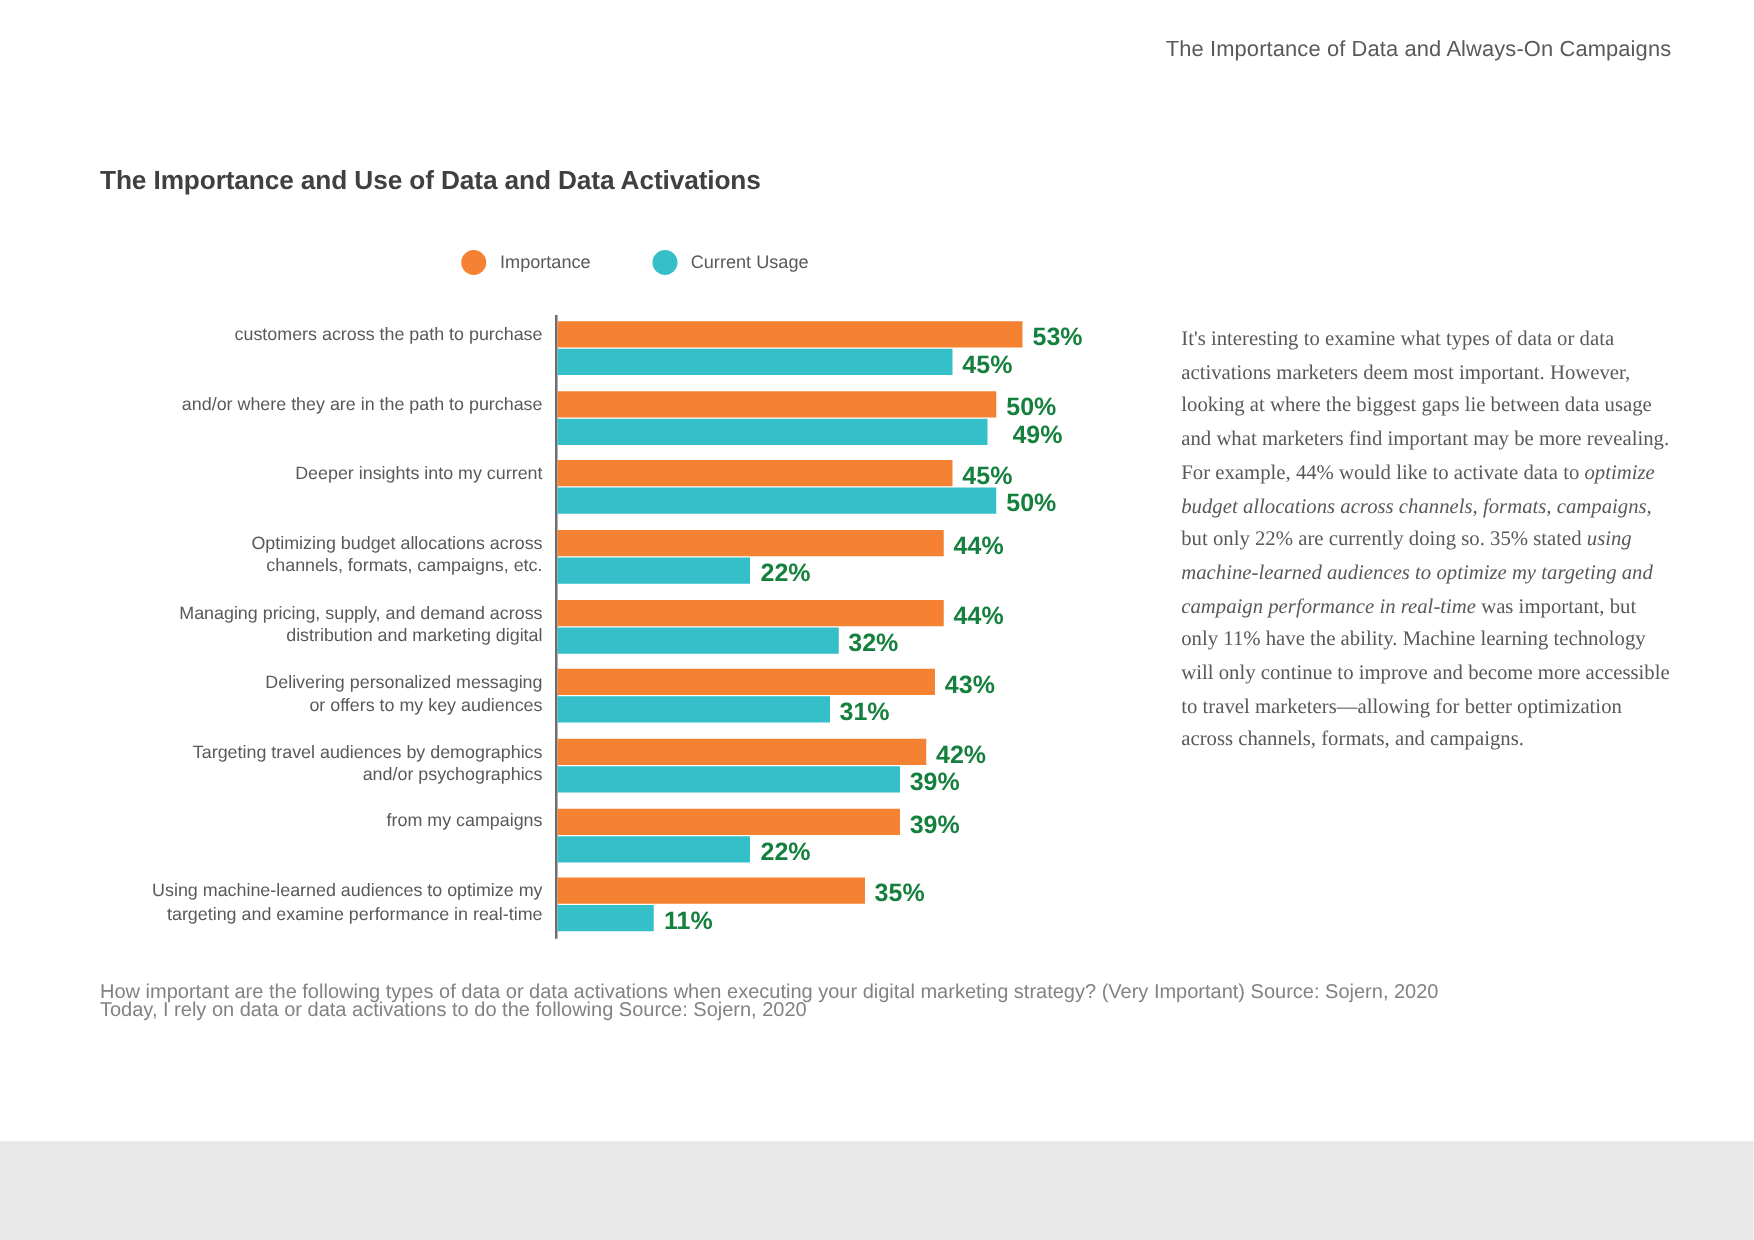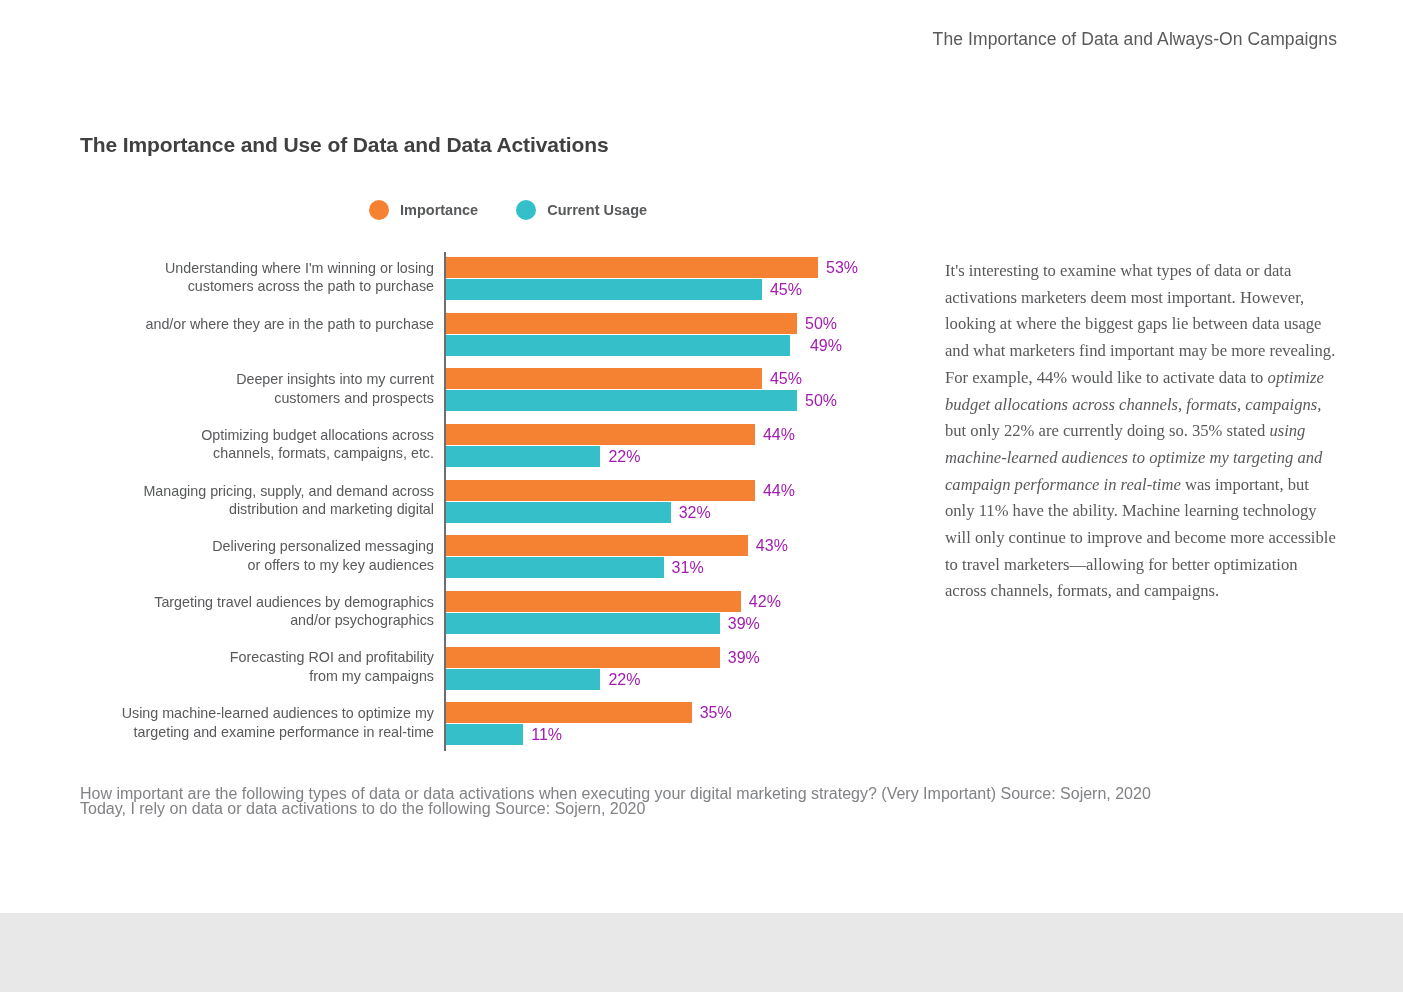--- a/index.html
+++ b/index.html
@@ -34,22 +34,21 @@
     color: #404040;
     letter-spacing: -0.1px;
   }
 
   
   #legend {
     position: absolute;
     left: 369px; top: 200px;
     display: flex;
     align-items: center;
-    gap: 38px;
-    font-weight: bold;
+    gap: 49px;
   }
   .legend-item { display: flex; align-items: center; gap: 11px; }
   .legend-dot { width: 20px; height: 20px; border-radius: 50%; display: block; }
   .legend-label { font-size: 14.5px; color: #58595b; white-space: nowrap; }
 
   
   #chart {
     position: absolute;
     left: 80px; top: 252px;
     width: 800px; height: 500px;
@@ -72,23 +71,23 @@
   .bar-row { position: absolute; left: 366px; height: 21px; }
   .bar {
     position: absolute; left: 0; top: 0;
     height: 21px;
   }
   .bar.importance { background: #f58232; }
   .bar.usage { background: #35bfc9; }
   .bar-value {
     position: absolute;
     top: 2px;
-    font-size: 16px;
-    font-weight: normal;
-    color: #a21caf;
+    font-size: 20px;
+    font-weight: bold;
+    color: #15803d;
     white-space: nowrap;
   }
 
   
   #footnote {
     position: absolute;
     left: 80px; top: 787px;
     font-size: 16px;
     line-height: 14.6px;
     color: #808285;
@@ -133,21 +132,20 @@
       <div class="legend-item">
         <span class="legend-dot" style="background: rgb(53, 191, 201);"></span>
         <span class="legend-label">Current Usage</span>
       </div>
     </div>
 
   <div id="chart">
     <div id="axis-line"></div>
   <div class="bar-group" style="top: 0px;">
         <div class="cat-label" style="top: 6.9px;">
-          <div>Understanding where I'm winning or losing</div>
           <div>customers across the path to purchase</div>
         </div>
         <div class="bar-row" style="top: 5px; width: 434px;">
           <div class="bar importance" style="width: 372.06px; background: rgb(245, 130, 50);"></div>
           <span class="bar-value" style="left: 380.06px;">53%</span>
         </div>
         <div class="bar-row" style="top: 27px; width: 434px;">
           <div class="bar usage" style="width: 315.9px; background: rgb(53, 191, 201);"></div>
           <span class="bar-value" style="left: 323.9px;">45%</span>
         </div>
@@ -161,21 +159,20 @@
           <span class="bar-value" style="left: 359px;">50%</span>
         </div>
         <div class="bar-row" style="top: 82.65px; width: 434px;">
           <div class="bar usage" style="width: 343.98px; background: rgb(53, 191, 201);"></div>
           <span class="bar-value" style="left: 351.98px; margin-left: 12px;">49%</span>
         </div>
       </div>
       <div class="bar-group" style="top: 0px;">
         <div class="cat-label" style="top: 118.2px;">
           <div>Deeper insights into my current</div>
-          <div>customers and prospects</div>
         </div>
         <div class="bar-row" style="top: 116.3px; width: 434px;">
           <div class="bar importance" style="width: 315.9px; background: rgb(245, 130, 50);"></div>
           <span class="bar-value" style="left: 323.9px;">45%</span>
         </div>
         <div class="bar-row" style="top: 138.3px; width: 434px;">
           <div class="bar usage" style="width: 351px; background: rgb(53, 191, 201);"></div>
           <span class="bar-value" style="left: 359px;">50%</span>
         </div>
       </div>
@@ -230,21 +227,20 @@
           <div class="bar importance" style="width: 294.84px; background: rgb(245, 130, 50);"></div>
           <span class="bar-value" style="left: 302.84px;">42%</span>
         </div>
         <div class="bar-row" style="top: 360.9px; width: 434px;">
           <div class="bar usage" style="width: 273.78px; background: rgb(53, 191, 201);"></div>
           <span class="bar-value" style="left: 281.78px;">39%</span>
         </div>
       </div>
       <div class="bar-group" style="top: 0px;">
         <div class="cat-label" style="top: 396.45px;">
-          <div>Forecasting ROI and profitability</div>
           <div>from my campaigns</div>
         </div>
         <div class="bar-row" style="top: 394.55px; width: 434px;">
           <div class="bar importance" style="width: 273.78px; background: rgb(245, 130, 50);"></div>
           <span class="bar-value" style="left: 281.78px;">39%</span>
         </div>
         <div class="bar-row" style="top: 416.55px; width: 434px;">
           <div class="bar usage" style="width: 154.44px; background: rgb(53, 191, 201);"></div>
           <span class="bar-value" style="left: 162.44px;">22%</span>
         </div>

